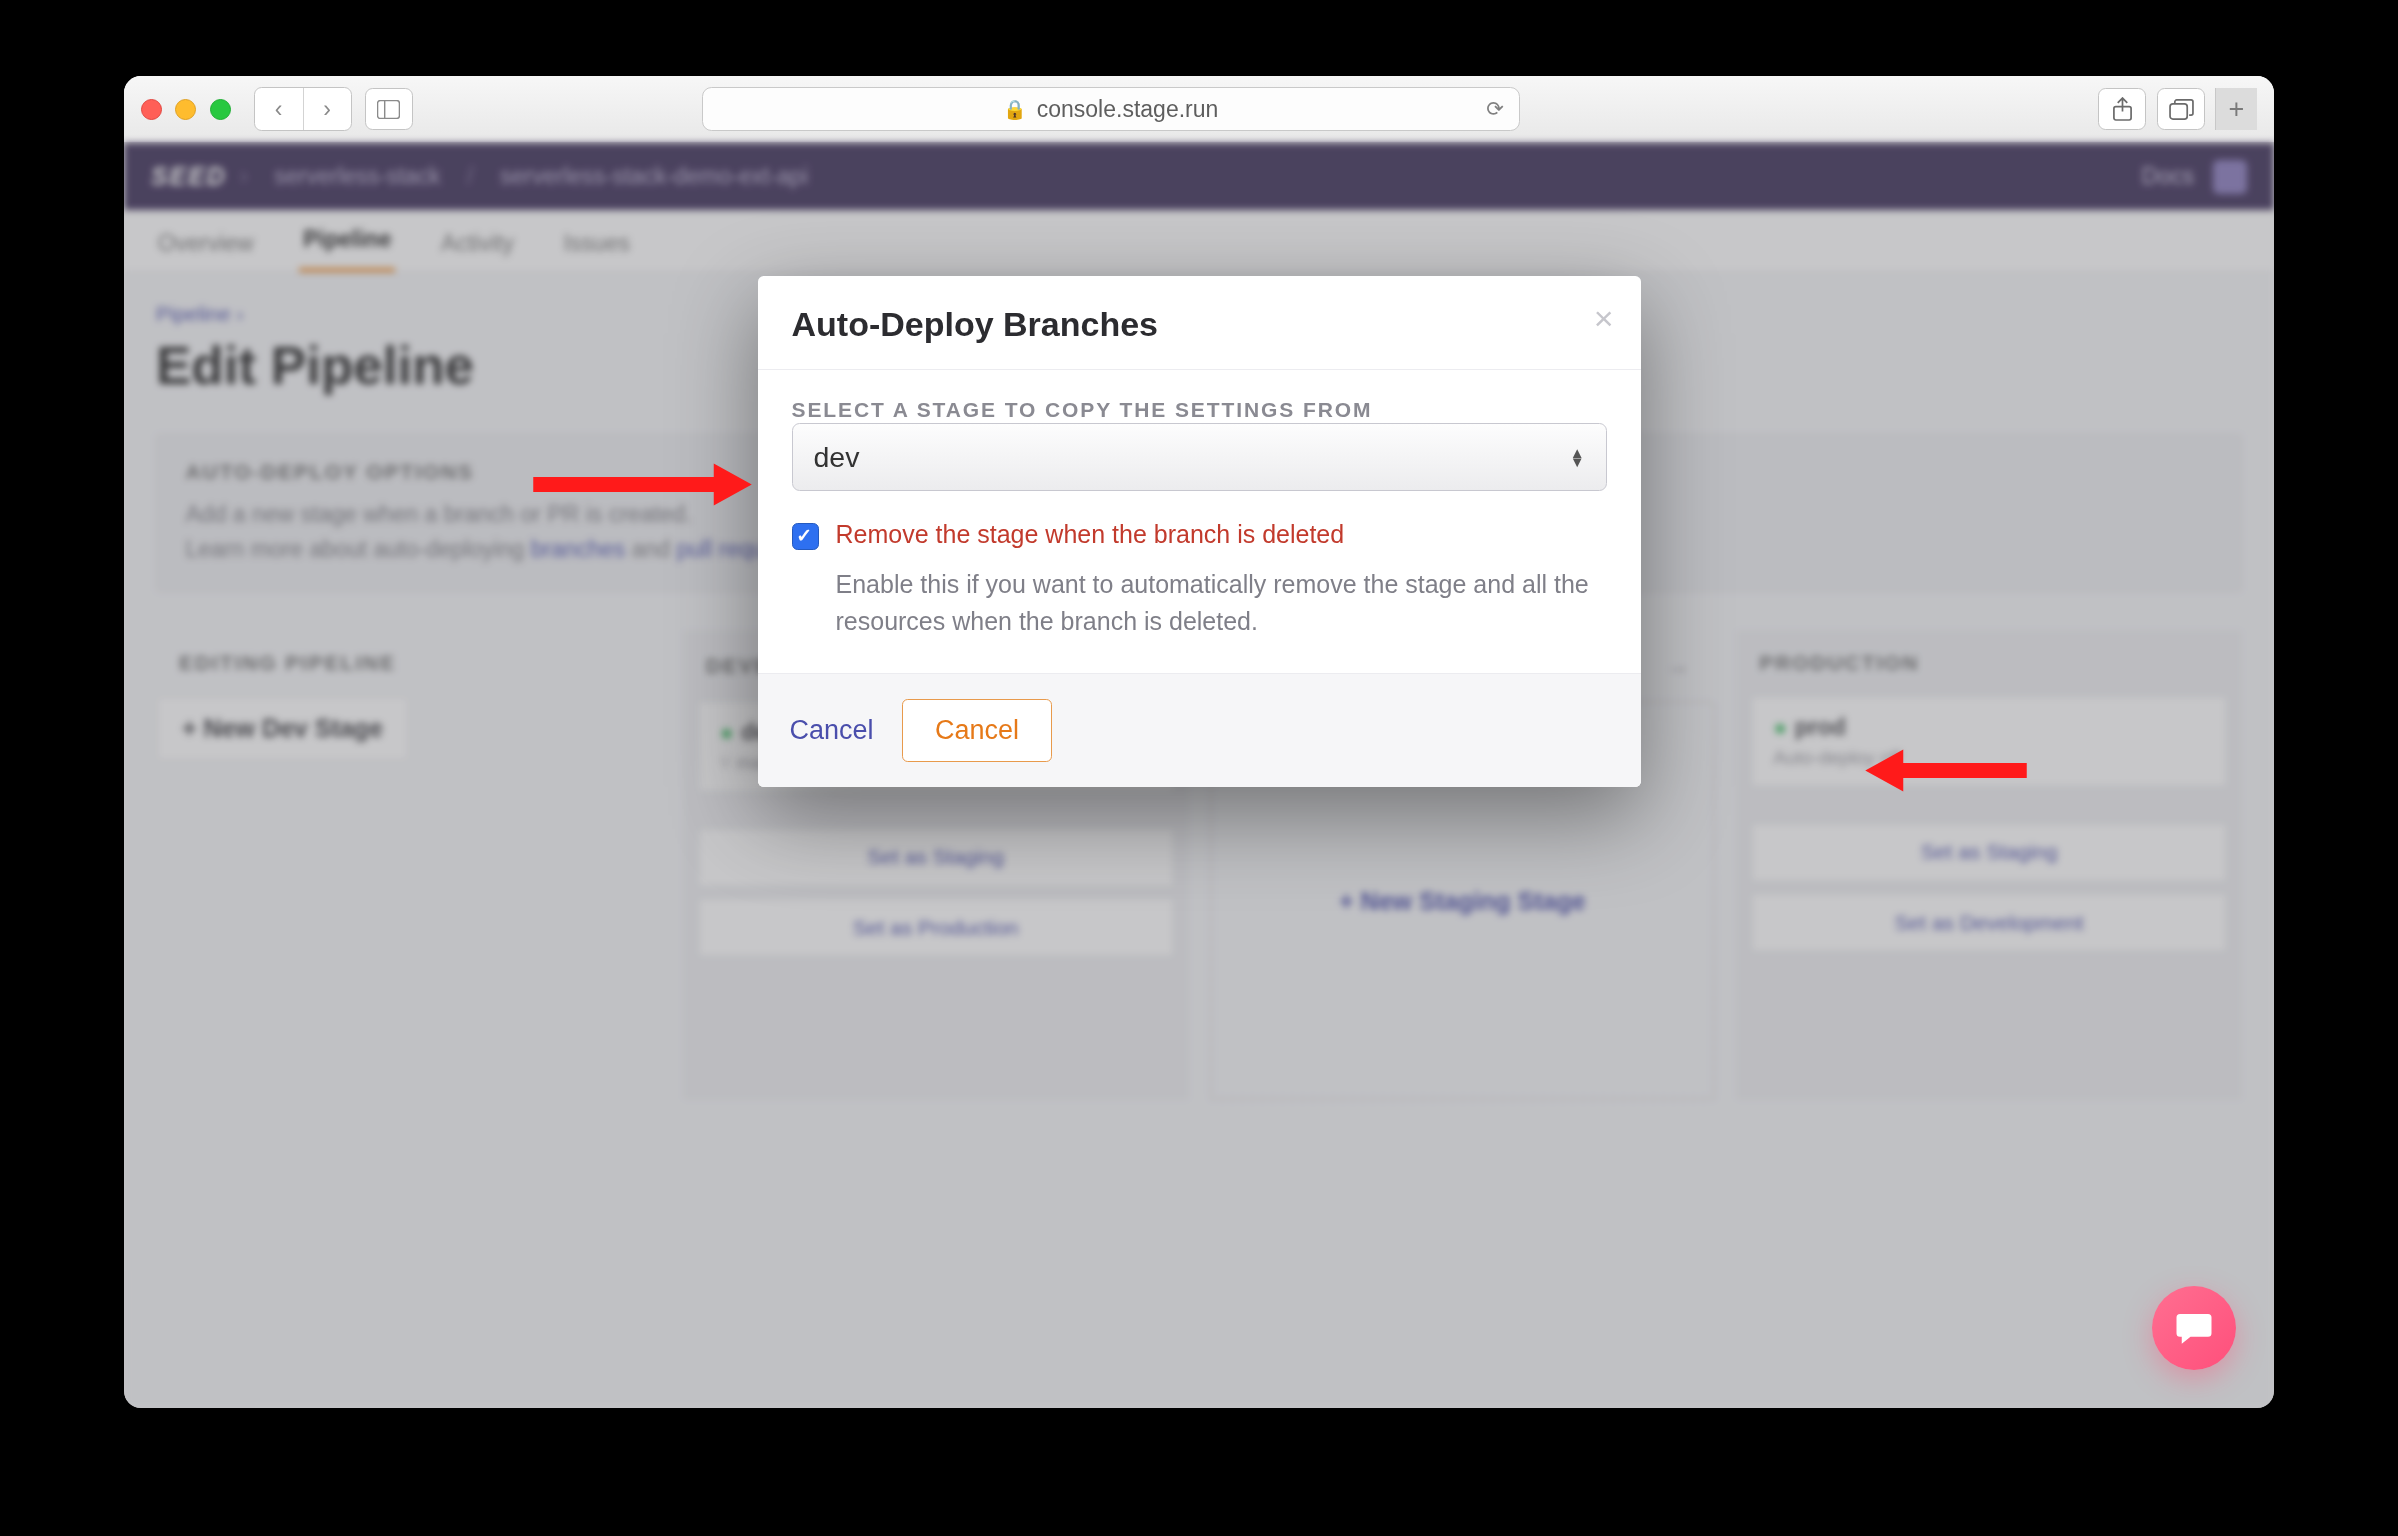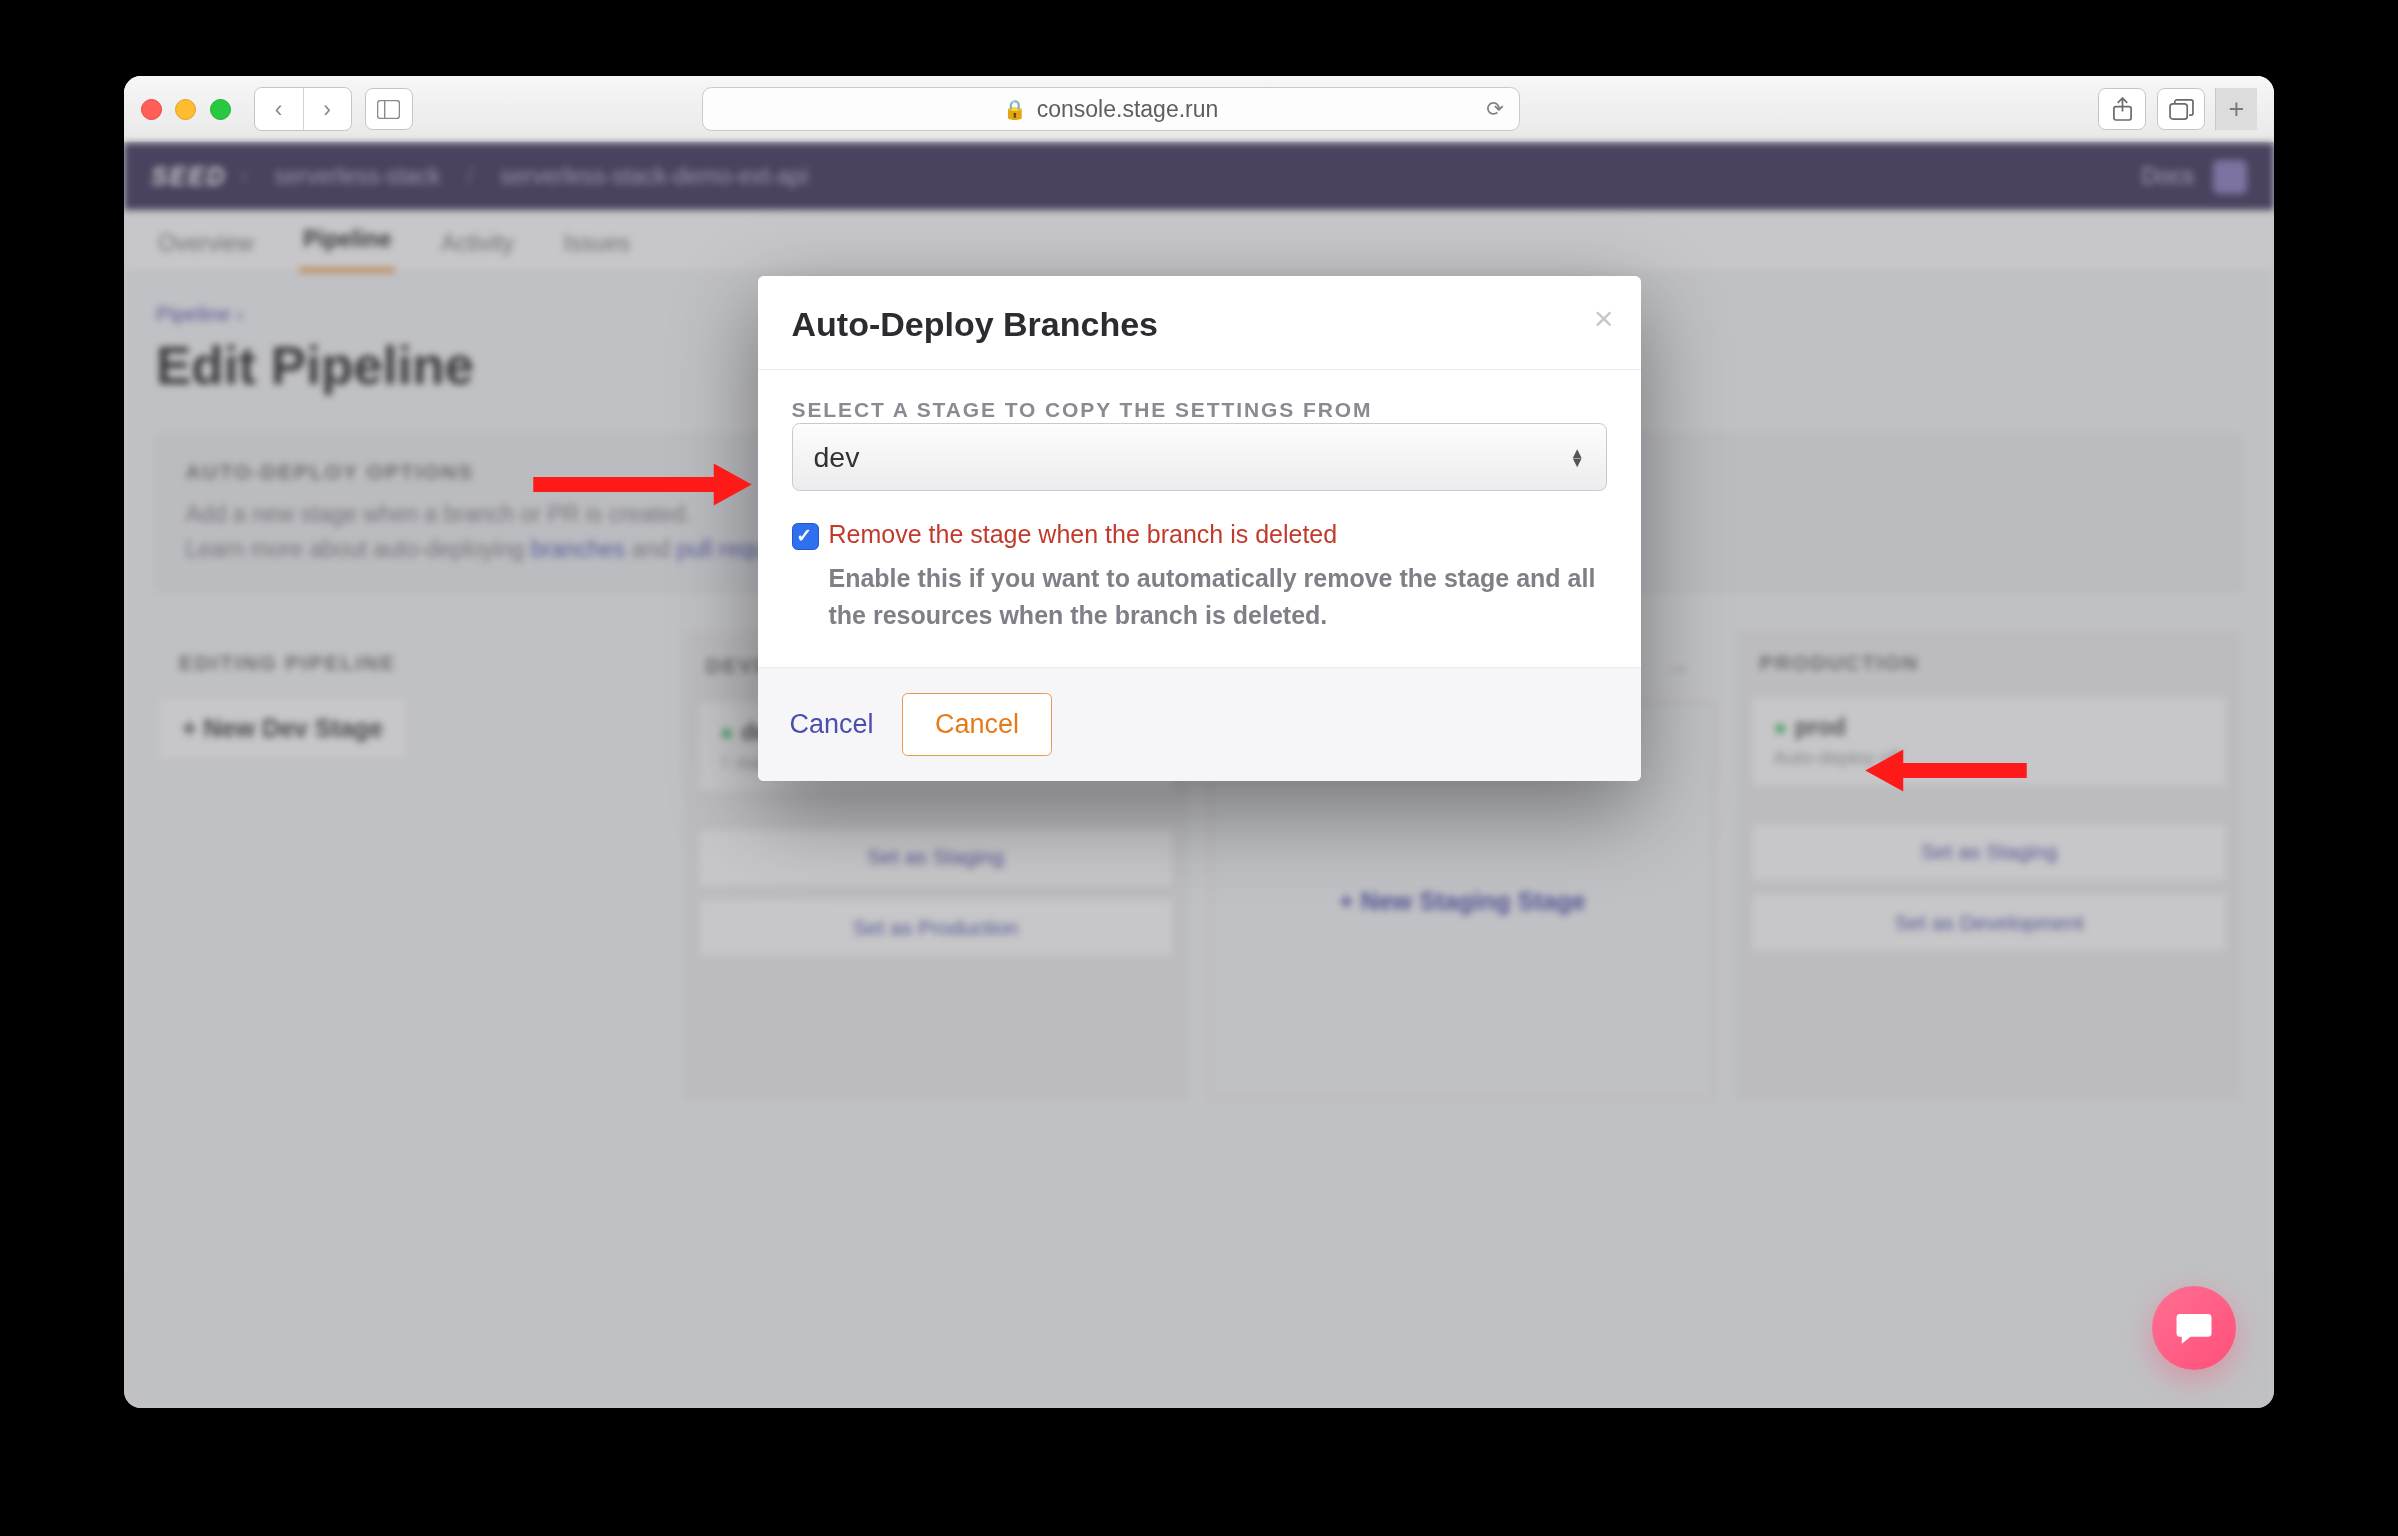--- a/index.html
+++ b/index.html
@@ -106,25 +106,25 @@
   .modal-body { padding:28.5px 34px 32px 34px;}
   .label { font-size:21px; letter-spacing:1.9px; font-weight:700; color:#8a8a92; margin-bottom:1px;}
   .select {
     width:100%; height:68px; border:1px solid #c8c8d0; border-radius:7.6px;
     background:linear-gradient(#fdfdfd,#ececee);
     padding:0 21px; font-size:28.5px; color:#333;
     display:flex; align-items:center; justify-content:space-between;
     margin-bottom:28.5px;
   }
   .select .arrows { display:flex; flex-direction:column; font-size:15px; color:#555; line-height:9.5px;}
-  .checkrow { display:flex; gap:10px;}
+  .checkrow { display:flex; gap:17px;}
   .chk { width:27px; height:27px; border-radius:5.7px; background:#2e70f0; border:1px solid #245ac0; position:relative; flex-shrink:0; margin-top:3.8px;}
   .chk::after { content:"✓"; color:#fff; font-size:19px; position:absolute; left:3.8px; top:0px; font-weight:bold;}
   .checktext .red { color:#c23a2c; font-size:25px;}
-  .checktext .desc { color:#7f7f88; font-size:25px; line-height:1.5; margin-top:11px; max-width:913px;font-weight:bold;}
+  .checktext .desc { color:#7f7f88; font-size:25px; line-height:1.5; margin-top:17px; max-width:913px;}
   .modal-foot { background:#f6f6f8; border-top:1px solid #ececf0; padding:25px 32px; display:flex; gap:28.5px; align-items:center;}
   .cancel { font-size:27px; color:#4a4eac;}
   .enable { font-size:27px; color:#e67918; border:1.9px solid #e89a4c; border-radius:5.7px; padding:15px 32px; background:#fff;}
   
   .chat { position:absolute; right:38px; bottom:38px; width:84px; height:84px; border-radius:50%; background:linear-gradient(135deg,#ff6f91,#ff4f7b); display:flex;align-items:center;justify-content:center; box-shadow:0 9.5px 28.5px rgba(255,80,120,0.4);}
   .chat svg { width:42px; height:42px; fill:#fff;}
   
   .redarrow { position:absolute; pointer-events:none;}
   .redarrow svg { display:block;}
 </style>

